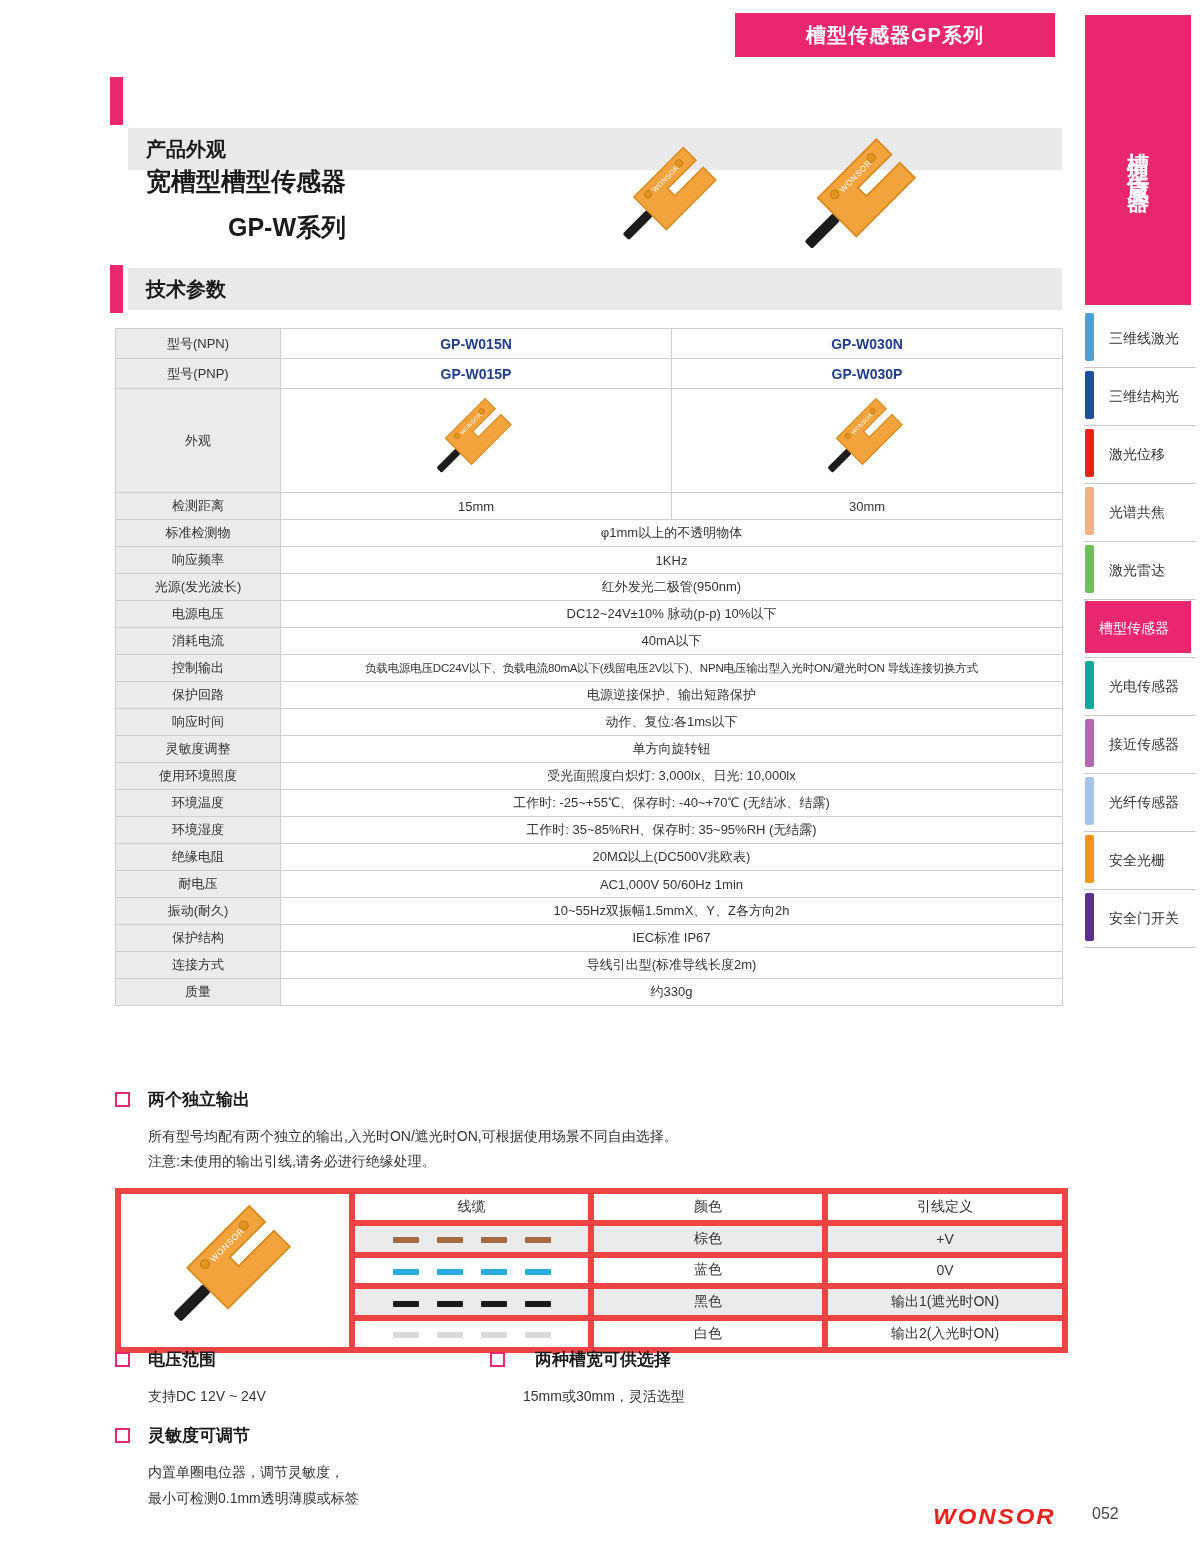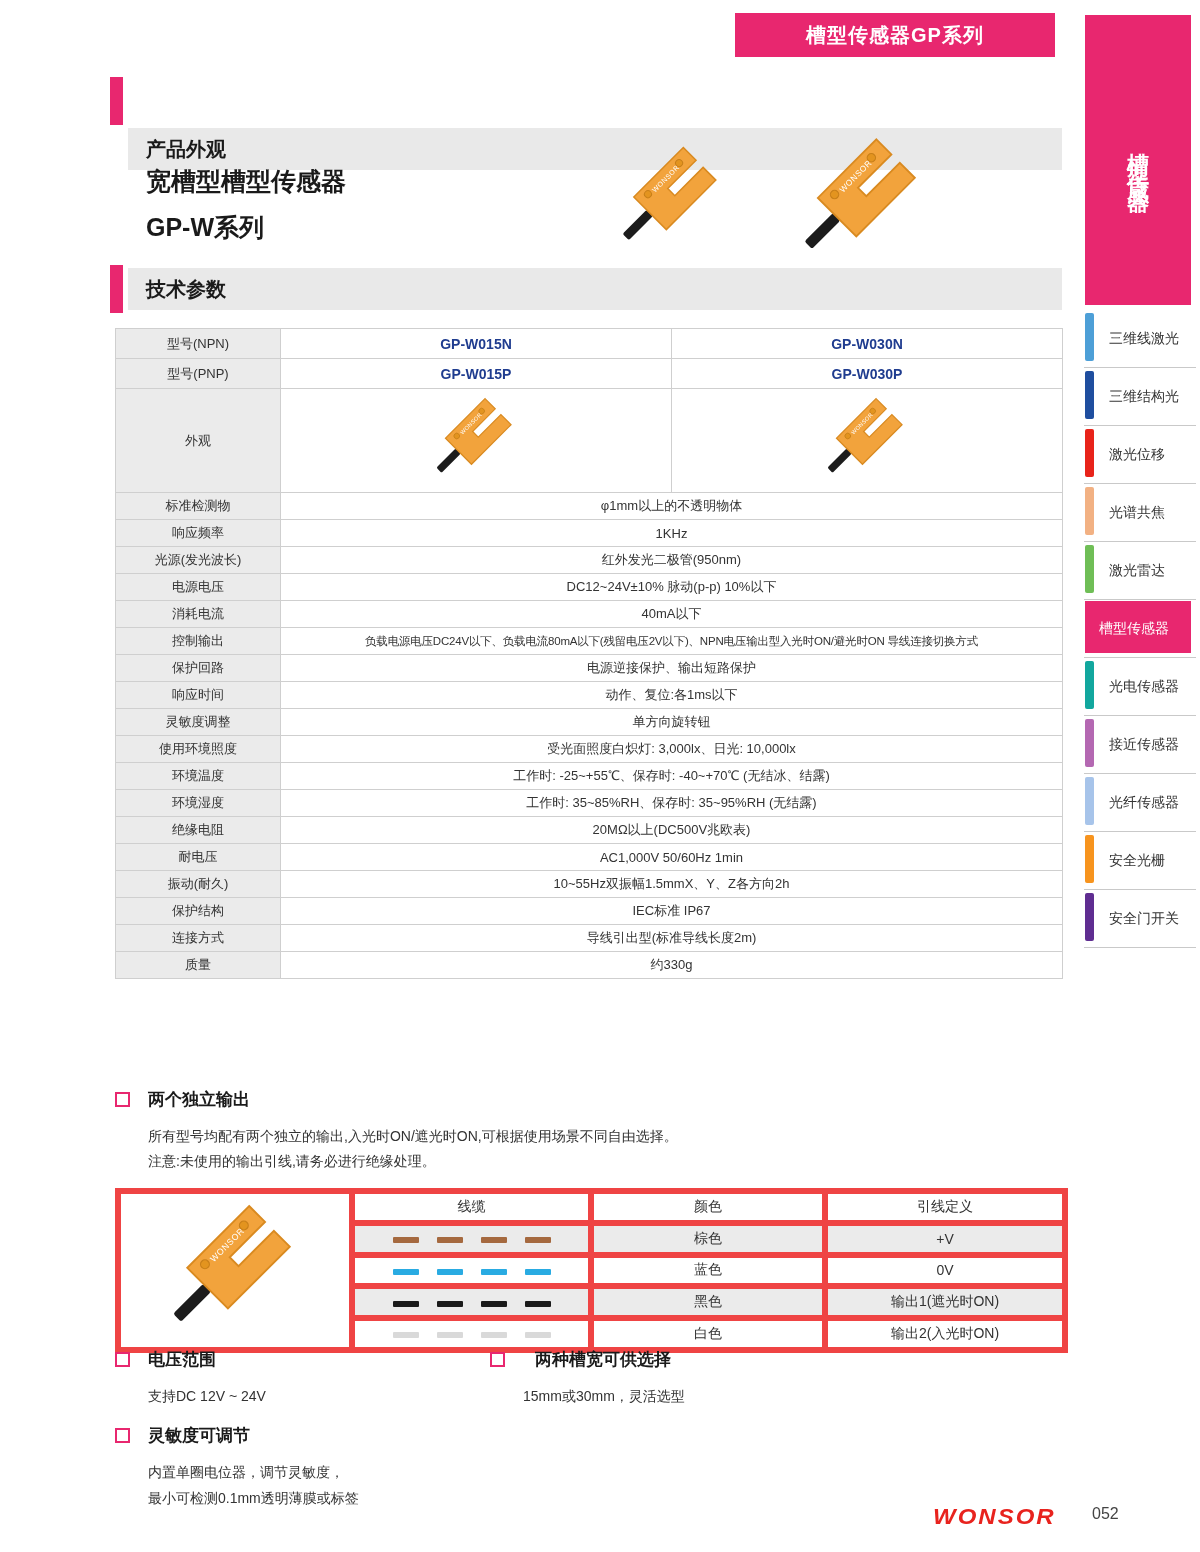--- a/index.html
+++ b/index.html
@@ -23,21 +23,21 @@
   .nav-item .lbl { position:absolute; left:25px; top:50%; transform:translateY(-50%);
     font-size:14px; color:#333; white-space:nowrap; }
   .nav-item.active .fill { position:absolute; left:1px; top:1px; width:106px; height:52px; background:#E8276F; }
   .nav-item.active .lbl { left:15px; color:#fff; }
 
   
   .sec-accent { position:absolute; width:13px; height:48px; background:#E8276F; }
   .sec-bar { position:absolute; left:128px; width:934px; height:42px; background:#E9E9E9;
     display:flex; align-items:center; padding-left:18px; font-size:20px; font-weight:bold; color:#1a1a1a; }
 
-  .prod-title { position:absolute; left:146px; top:158px; font-size:25px; font-weight:bold; color:#1a1a1a; line-height:46px; }
+  .prod-title { position:absolute; left:146px; top:158px; font-size:25px; font-weight:bold; color:#1a1a1a; line-height:46px;text-align:right; }
 
   .sensor-abs { position:absolute; }
 
   
   table.spec { position:absolute; left:115px; top:328px; width:947px; border-collapse:collapse; table-layout:fixed; }
   table.spec td { border:1px solid #CFCFCF; text-align:center; color:#333; font-size:13px; padding:2px 6px; }
   table.spec td.l { background:#EBEBEB; width:165px; }
   table.spec tr.r30 { height:30px; }
   table.spec tr.r27 { height:27px; }
   table.spec tr.rimg { height:102px; }
@@ -186,20 +186,25 @@
             </svg></td>
       <td><svg width="96" height="96" viewBox="0 0 120 120" style="overflow:visible">
               <g transform="rotate(45 60 52)">
                 <rect x="56" y="84" width="9" height="34" rx="2" fill="#1c1c1c"></rect>
                 <path d="M38 14 L56 14 L56 54 L66 54 L66 14 L84 14 L84 84 L38 84 Z" fill="#F2A33C" stroke="#D98A20" stroke-width="1.5"></path>
                 <text x="50" y="66" font-size="7" fill="#ffffff" transform="rotate(-90 50 66)" letter-spacing="0.5" font-family="Liberation Sans, sans-serif">WONSOR</text>
                 <circle cx="46" cy="28" r="3.5" fill="#E3941F" stroke="#C87F19"></circle>
                 <circle cx="46" cy="72" r="3.5" fill="#E3941F" stroke="#C87F19"></circle>
               </g>
             </svg></td>
+    </tr>
+    <tr class="r27">
+      <td class="l">检测距离</td>
+      <td>15mm</td>
+      <td>30mm</td>
     </tr>
     <tr class="r27">
       <td class="l">标准检测物</td>
       <td colspan="2">φ1mm以上的不透明物体</td>
     </tr>
     <tr class="r27">
       <td class="l">响应频率</td>
       <td colspan="2">1KHz</td>
     </tr>
     <tr class="r27">

